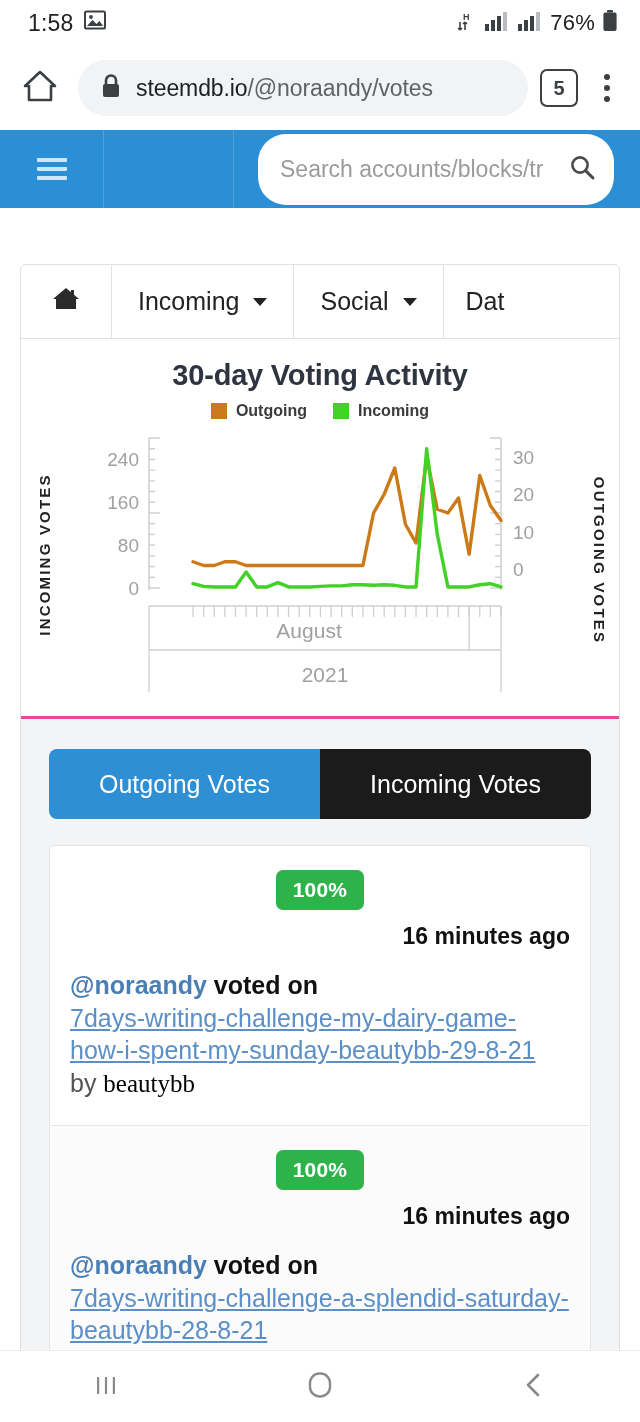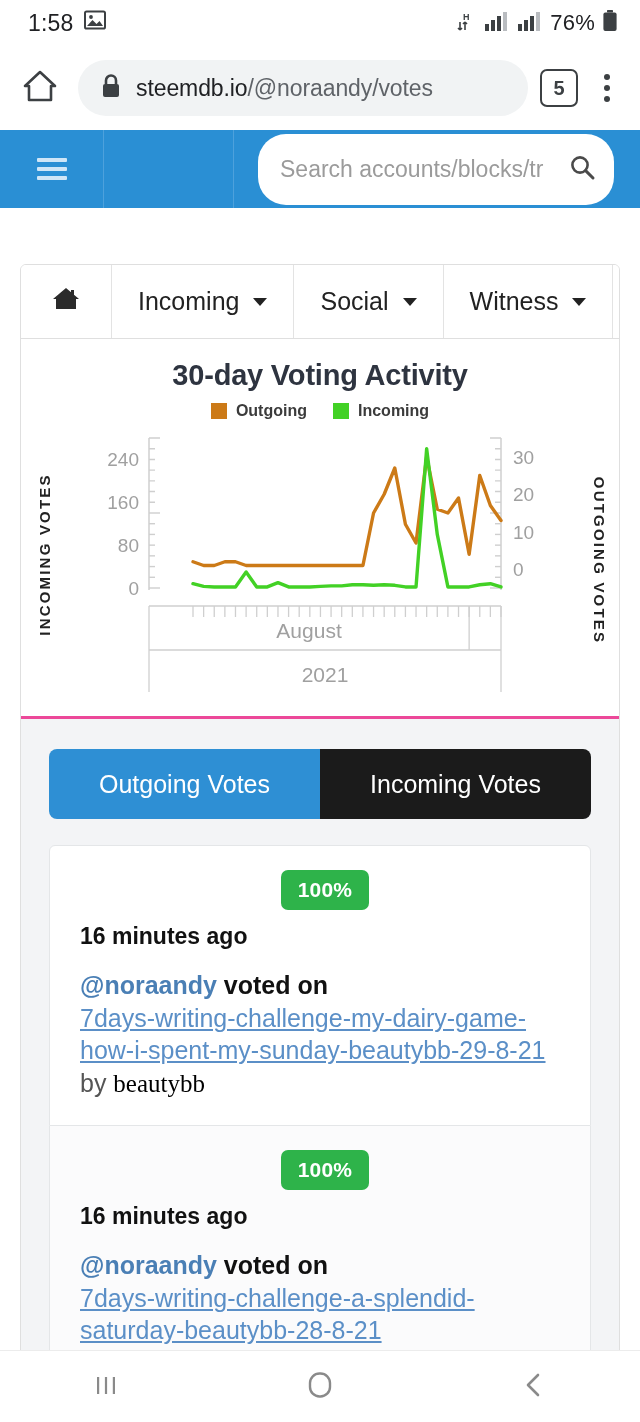--- a/index.html
+++ b/index.html
@@ -112,30 +112,30 @@
   .togglebar { display: flex; height: 70px; border-radius: 8px; overflow: hidden; }
   .tg { flex: 1; display: flex; align-items: center; justify-content: center;
         font-size: 25px; color: #ffffff; }
   .tg.active { background: #2e8fd4; }
   .tg.inactive { background: #1b1b1b; }
 
   
   .votelist { background: #f3f4f6; padding: 0 28px 0 28px; }
   .votecard {
     background: #ffffff; border: 1px solid #e4e6e8; border-top: none;
-    padding: 24px 20px 26px 30px;
+    padding: 24px 20px 26px 20px;
   }
   .votecard.first { border-top: 1px solid #e4e6e8; border-radius: 6px 6px 0 0; }
   .votecard.alt { background: #fbfbfc; }
   .pctrow { display: flex; justify-content: center; }
   .pct {
     background: #2eb34a; color: #fff; font-size: 21px; font-weight: bold;
     padding: 8px 17px; border-radius: 7px; letter-spacing: 0.2px;
   }
-  .agorow { text-align: left; font-size: 23px; font-weight: bold; color: #111; margin-top: 13px; }
+  .agorow { text-align: right; font-size: 23px; font-weight: bold; color: #111; margin-top: 13px; }
   .voteline { margin-top: 20px; font-size: 25px; line-height: 1.25; color: #111; }
   .voter { color: #4a7fb5; font-weight: bold; }
   .voted-on { font-weight: bold; color: #111; }
   .permlink { display: block; color: #5b8fc7; margin-top: 2px; word-break: break-word; }
   .byline { margin-top: 2px; color: #555; font-size: 25px; }
   .byline a { color: #000000; text-decoration: none; font-family: Liberation Serif, serif; }
 
   
   .androidnav {
     position: absolute; left: 0; bottom: 0; width: 640px; height: 72px;
@@ -252,24 +252,20 @@
               <rect x="20" y="4" width="3" height="5" fill="#2b2b2b"></rect>
             </svg>
           </span>
         </div>
         <div class="tab">
           <span>Incoming</span>
           <span class="caret"></span>
         </div>
         <div class="tab">
           <span>Social</span>
-          <span class="caret"></span>
-        </div>
-        <div class="tab">
-          <span>Witness</span>
           <span class="caret"></span>
         </div>
         <div class="tab-overflow">
           <span>Dat</span>
         </div>
       </div>
 
       <div class="chartcard">
         <div class="chart-title">30-day Voting Activity</div>
 

